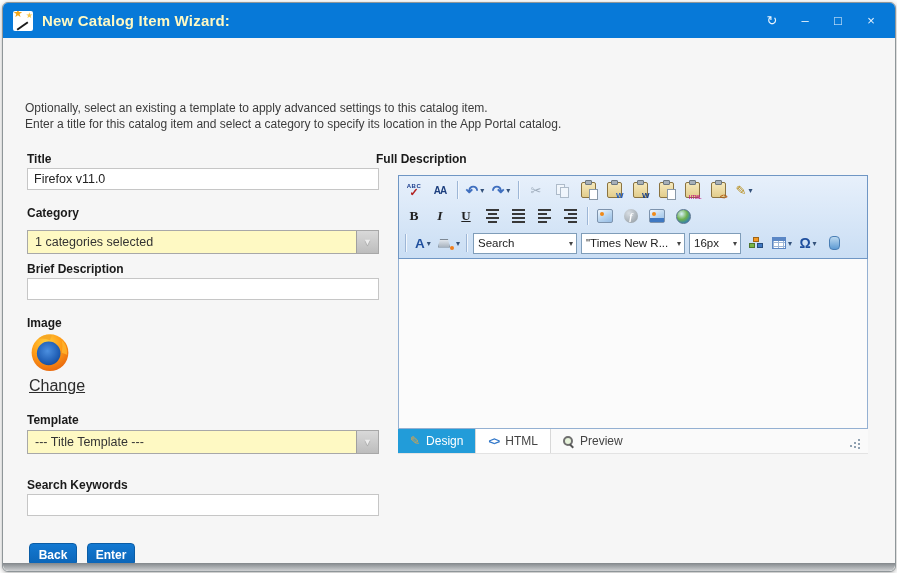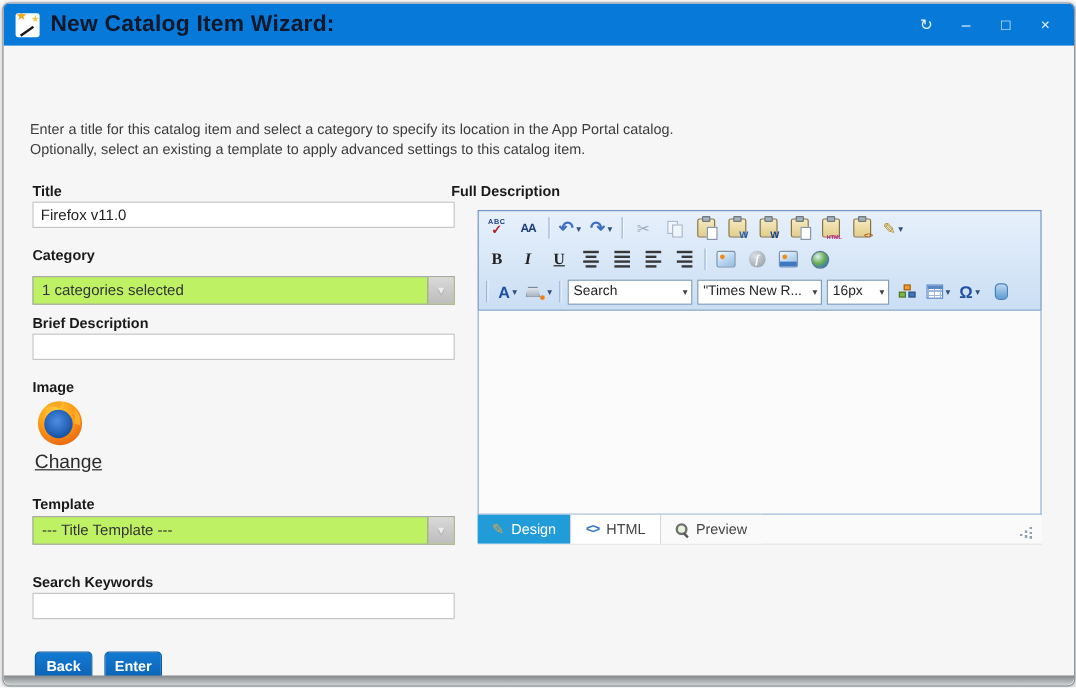--- a/index.html
+++ b/index.html
@@ -4,30 +4,30 @@
 <style>
   html,body{margin:0;padding:0;background:#fff;}
   #stage{position:relative;width:897px;height:573px;background:#fdfdfd;font-family:"Liberation Sans",sans-serif;overflow:hidden;}
   .window{position:absolute;left:2px;top:2px;width:892px;height:568px;border:1px solid #8f9699;border-radius:6px;background:#f6f6f6;overflow:hidden;box-shadow:0 1px 4px rgba(0,0,0,.3);}
   
   .titlebar{position:absolute;left:0;top:0;right:0;height:35px;background:#0779d8;display:flex;align-items:center;padding:0 10px;box-sizing:border-box;}
   .appicon{width:20px;height:20px;background:#fff;border-radius:2px;position:relative;overflow:hidden;flex:0 0 auto;}
   .appicon .star1{position:absolute;left:0px;top:-4px;color:#f2a71b;font-size:11px;}
   .appicon .star2{position:absolute;right:0px;top:0px;color:#f6c64a;font-size:8px;}
   .appicon .wand{position:absolute;left:3px;bottom:4px;width:13px;height:2px;background:#1b1b1b;transform:rotate(-35deg);}
-  .wtitle{color:#0f172a;font-weight:bold;font-size:19px;margin-left:9px;letter-spacing:.2px;}
+  .wtitle{color:#fef9c3;font-weight:bold;font-size:15px;margin-left:9px;letter-spacing:.2px;}
   .winbtns{margin-left:auto;display:flex;align-items:center;gap:17px;padding-right:6px;}
   .wbtn{color:#e9f3fc;font-size:13px;width:16px;text-align:center;cursor:default;line-height:1;}
   
   .heading{position:absolute;left:22px;top:58px;font-size:17.5px;font-weight:bold;color:#2b5ec4;}
   .intro{position:absolute;left:22px;top:98px;font-size:12px;color:#3c3c3c;line-height:15.5px;white-space:nowrap;}
   .lbl{position:absolute;font-size:12px;font-weight:bold;color:#1a1a1a;}
   
   .txtinput{position:absolute;width:352px;height:22px;box-sizing:border-box;border:1px solid #c6c6c6;background:#fff;font-family:"Liberation Sans",sans-serif;font-size:12.5px;color:#222;padding:0 6px;outline:none;}
-  .selectbox{position:absolute;width:352px;height:24px;box-sizing:border-box;border:1px solid #a8a8a8;background:#bef264;display:flex;align-items:center;}
+  .selectbox{position:absolute;width:352px;height:24px;box-sizing:border-box;border:1px solid #a8a8a8;background:#fef9c3;display:flex;align-items:center;}
   .selectbox .seltext{font-size:12.5px;color:#333;padding-left:7px;flex:1;}
   .selarrow{width:21px;height:100%;background:linear-gradient(#d9d9d9,#bdbdbd);border-left:1px solid #a0a0a0;display:flex;align-items:center;justify-content:center;font-size:9px;color:#ededed;text-shadow:0 1px 1px rgba(0,0,0,.25);}
   .link{position:absolute;font-size:16px;color:#2c2c2c;text-decoration:underline;cursor:pointer;}
   .btn{position:absolute;width:46px;height:21px;border:1px solid #0a5da6;border-radius:4px;background:linear-gradient(#1379d2,#0b64b6);color:#fff;font-size:12px;font-weight:bold;display:flex;align-items:center;justify-content:center;cursor:pointer;}
   
   .fxlogo{position:absolute;left:26px;top:328px;width:42px;height:42px;}
   
   .editor{position:absolute;left:395px;top:172px;width:470px;}
   .toolbars{border:1px solid #6f96c4;background:linear-gradient(#e7f0fb,#cadef4);padding:1px 2px;box-sizing:border-box;}
   .trow{display:flex;align-items:center;height:26px;}
@@ -117,22 +117,22 @@
       <span class="wtitle">New Catalog Item Wizard:</span>
       <div class="winbtns">
         <span class="wbtn">↻</span>
         <span class="wbtn">–</span>
         <span class="wbtn">□</span>
         <span class="wbtn">×</span>
       </div>
     </div>
 
     <div class="intro">
+      <div>Optionally, select an existing a template to apply advanced settings to this catalog item.</div>
       <div>Enter a title for this catalog item and select a category to specify its location in the App Portal catalog.</div>
-      <div>Optionally, select an existing a template to apply advanced settings to this catalog item.</div>
     </div>
 
     <div class="lbl" style="left:24px;top:149px;">Title</div>
     <input class="txtinput" style="left: 24px; top: 165px;" value="Firefox v11.0">
 
     <div class="lbl" style="left:24px;top:203px;">Category</div>
     <div class="selectbox" style="left:24px;top:227px;">
       <span class="seltext">1 categories selected</span>
       <span class="selarrow">▼</span>
     </div>

